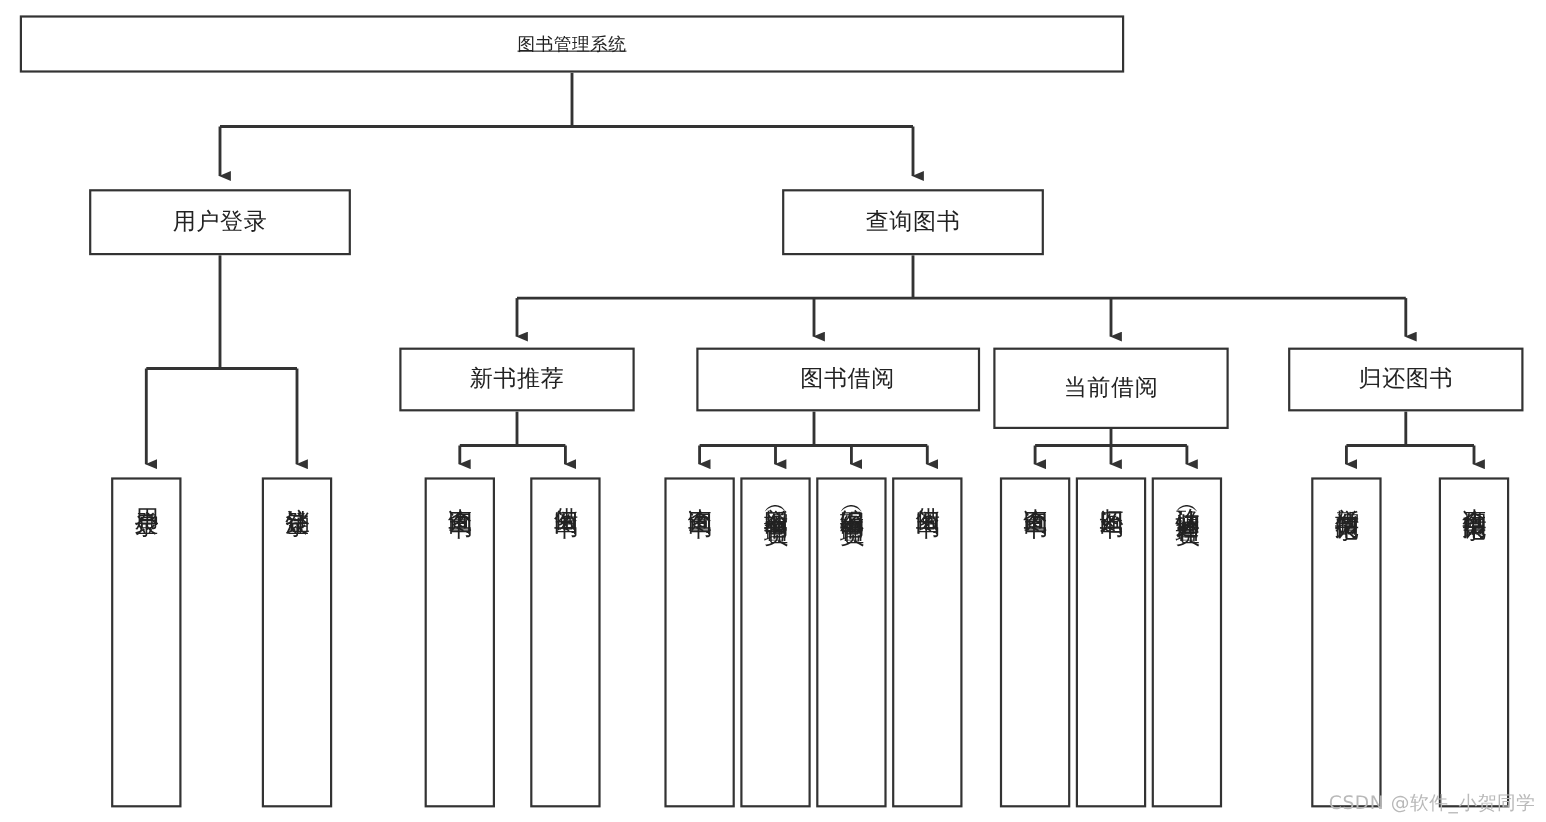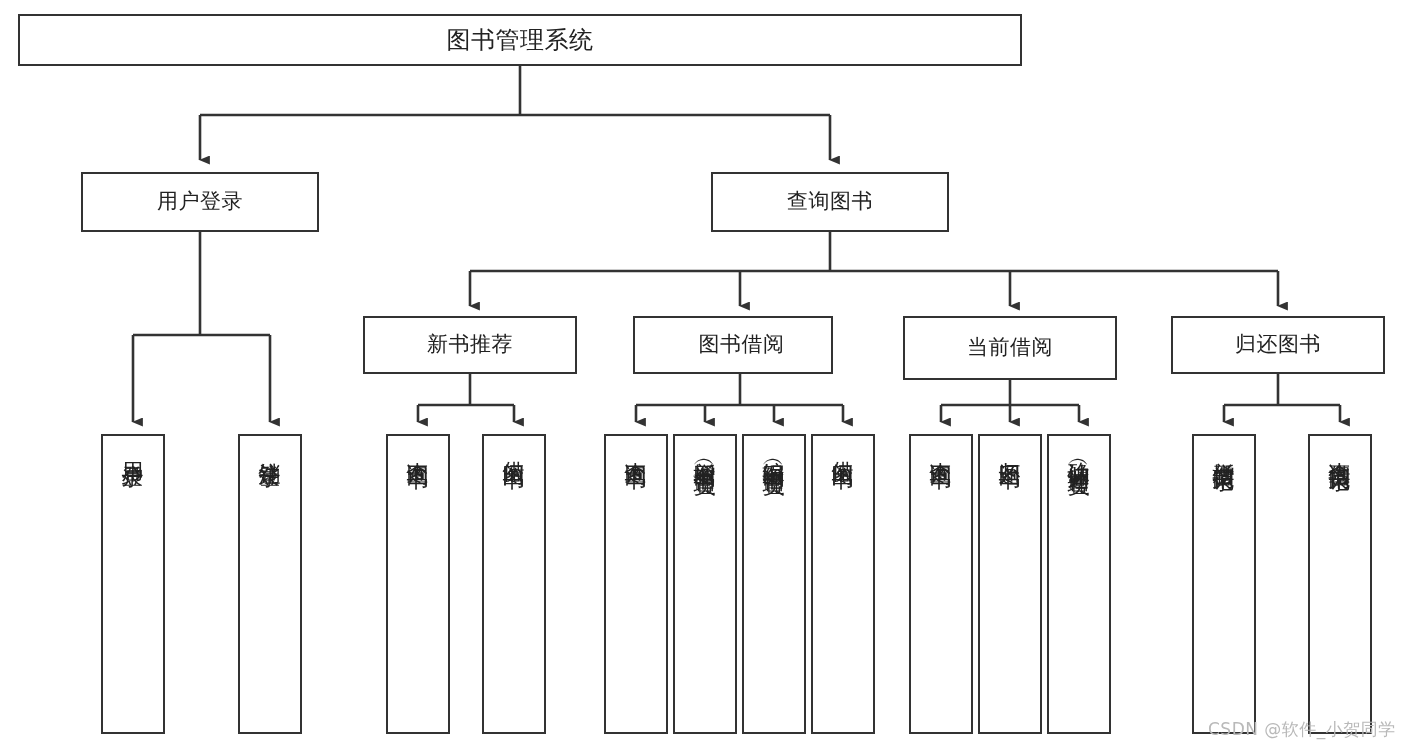--- a/index.html
+++ b/index.html
@@ -40,21 +40,22 @@
     text-align: center;
     line-height: 1.12;
     letter-spacing: 0.5px;
   }
   
   .node.horiz .label {
     font-size: 21px;
     white-space: nowrap;
   }
   .node.root .label {
-    font-size: 24px;
+    font-size: 16px;
+    text-decoration: underline;
   }
   
   .node.vert {
     align-items: flex-start;
     justify-content: center;
     padding-top: 8px;
   }
   .node.vert .label {
     writing-mode: vertical-rl;
     text-orientation: upright;
@@ -137,25 +138,25 @@
   </div>
 
   <div class="node horiz" style="left:711px; top:172px; width:238px; height:60px;">
     <span class="label">查询图书</span>
   </div>
 
   <div class="node horiz" style="left:363px; top:316px; width:214px; height:58px;">
     <span class="label">新书推荐</span>
   </div>
 
-  <div class="node horiz" style="left:633px; top:316px; width:200px; height:58px;padding-left:17px;">
+  <div class="node horiz" style="left:633px; top:316px; width:258px; height:58px;padding-left:17px;">
     <span class="label">图书借阅</span>
   </div>
 
-  <div class="node horiz" style="left:903px; top:316px; width:214px; height:64px;">
+  <div class="node horiz" style="left:903px; top:316px; width:214px; height:74px;">
     <span class="label">当前借阅</span>
   </div>
 
   <div class="node horiz" style="left:1171px; top:316px; width:214px; height:58px;">
     <span class="label">归还图书</span>
   </div>
 
   <div class="node vert" style="left:101px; top:434px; width:64px; height:300px;">
     <span class="label">用户登录</span>
   </div>

